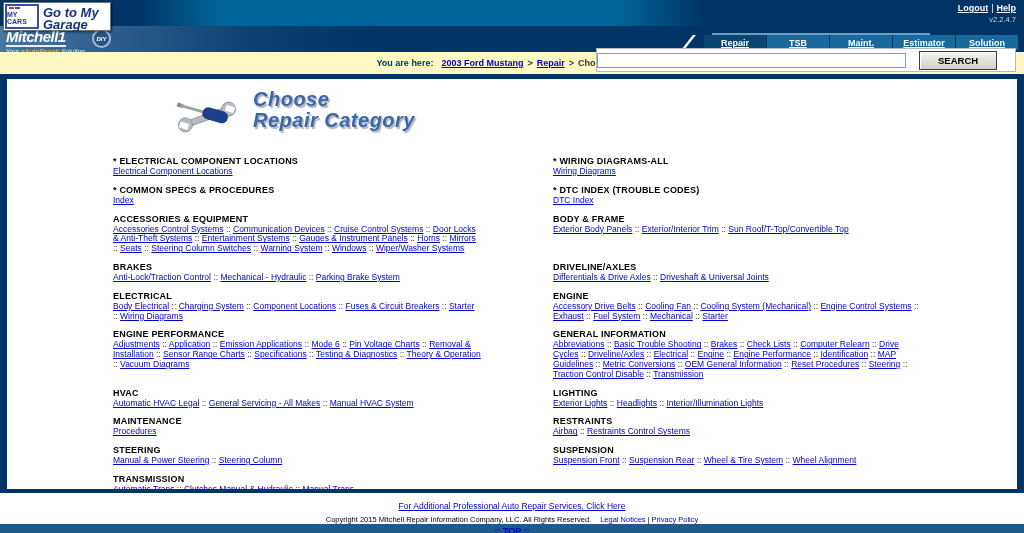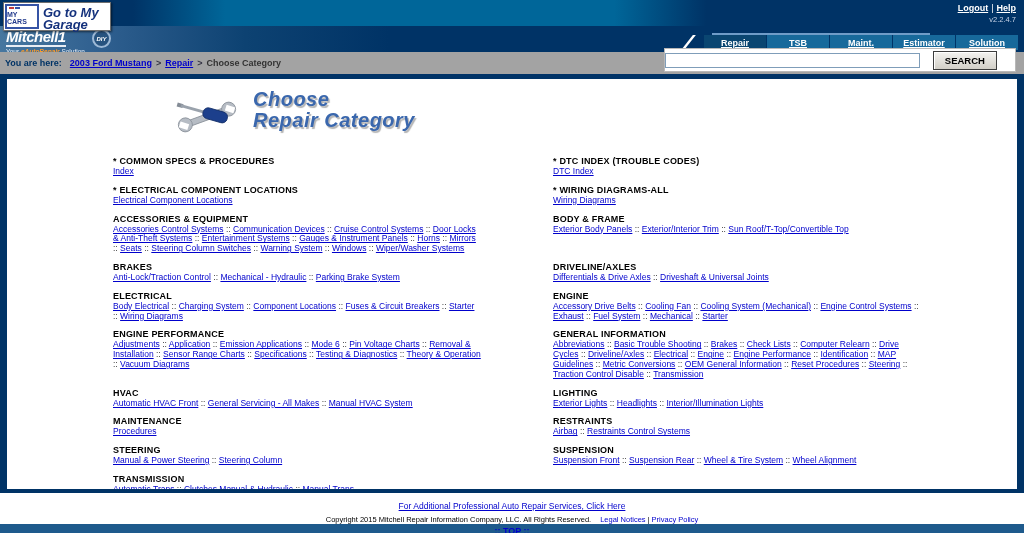--- a/index.html
+++ b/index.html
@@ -39,27 +39,27 @@
     background:#27537f; border:2px solid #9db9d6; color:#fff; font-size:6px; font-weight:bold; font-style:italic;
     display:flex; align-items:center; justify-content:center; }
   .tabs-line { position:absolute; right:94px; bottom:17px; width:218px; height:2px; background:#6f9cc8; }
   .tab-slash { position:absolute; right:334px; bottom:2px; width:3px; height:15px; background:#fff; transform:skewX(-38deg); }
   .tabs { position:absolute; right:6px; bottom:2px; display:flex; }
   .tab { width:62px; height:15px; margin-left:1px; background:#17699b; display:flex; align-items:center; justify-content:center; }
   .tab.active { background:#0a4671; }
   .tab-label { color:#fff; font-size:9px; font-weight:bold; text-decoration:underline; }
 
   
-  .breadcrumb-row { height:22px; background:#a3a3a3; position:relative; display:flex; align-items:center;
-    padding-left:5px; font-size:9px; font-weight:bold; color:#333; z-index:2; }
+  .breadcrumb-row { height:22px; background:#fef9c3; position:relative; display:flex; align-items:center;
+    padding-left:5px; font-size:9px; font-weight:bold; color:#333; z-index:2;justify-content:center; }
   .crumb-label { color:#003366; margin-right:5px; }
   .crumb-link { color:#0000cc; text-decoration:underline; margin:0 3px; }
   .crumb-sep { color:#334; margin:0 1px; }
   .crumb-current { margin-left:3px; color:#333; }
-  .search-panel { position:absolute; right:8px; top:-4px; width:352px; height:24px; background:#fff;
+  .search-panel { position:absolute; right:8px; top:-4px; width:420px; height:24px; background:#fff;
     border:1px solid #b8b8b8; display:flex; align-items:center; justify-content:flex-end;
     padding-right:18px; gap:13px; }
   .search-input { width:318px; height:15px; border:1px solid #7f9db9; font-size:9px; padding:0 2px;
     font-family:"Liberation Sans",sans-serif; }
   .search-btn { width:80px; height:19px; background:linear-gradient(#f4f3f0,#d2cfc7); border:1px solid #3d3d3d;
     box-shadow:inset 1px 1px 0 #fff; font-size:9.5px; font-weight:bold; color:#000;
     display:flex; align-items:center; justify-content:center; font-family:"Liberation Sans",sans-serif; }
 
   
   .content-wrap { height:419px; background:#003366; padding:5px 7px 4px; }
@@ -172,48 +172,48 @@
       <div class="header-title">
         <div>Choose</div>
         <div>Repair Category</div>
       </div>
     </div>
     <table class="category-table">
       <tbody>
           <tr>
             <td class="cat-cell left">
               <div class="cat-block">
+                <div class="cat-heading">* ELECTRICAL COMPONENT LOCATIONS</div>
+                <div class="cat-links"><a class="cat-link">Electrical Component Locations</a></div>
+              </div>
+            </td>
+            <td class="cat-cell right">
+              <div class="cat-block">
+                <div class="cat-heading">* WIRING DIAGRAMS-ALL</div>
+                <div class="cat-links"><a class="cat-link">Wiring Diagrams</a></div>
+              </div>
+            </td>
+          </tr>
+          <tr>
+            <td class="cat-cell left">
+              <div class="cat-block">
                 <div class="cat-heading">* COMMON SPECS &amp; PROCEDURES</div>
                 <div class="cat-links"><a class="cat-link">Index</a></div>
               </div>
             </td>
             <td class="cat-cell right">
               <div class="cat-block">
                 <div class="cat-heading">* DTC INDEX (TROUBLE CODES)</div>
                 <div class="cat-links"><a class="cat-link">DTC Index</a></div>
               </div>
             </td>
           </tr>
           <tr>
             <td class="cat-cell left">
               <div class="cat-block">
-                <div class="cat-heading">* ELECTRICAL COMPONENT LOCATIONS</div>
-                <div class="cat-links"><a class="cat-link">Electrical Component Locations</a></div>
-              </div>
-            </td>
-            <td class="cat-cell right">
-              <div class="cat-block">
-                <div class="cat-heading">* WIRING DIAGRAMS-ALL</div>
-                <div class="cat-links"><a class="cat-link">Wiring Diagrams</a></div>
-              </div>
-            </td>
-          </tr>
-          <tr>
-            <td class="cat-cell left">
-              <div class="cat-block">
                 <div class="cat-heading">ACCESSORIES &amp; EQUIPMENT</div>
                 <div class="cat-links"><a class="cat-link">Accessories Control Systems</a><span class="lsep"> :: </span><a class="cat-link">Communication Devices</a><span class="lsep"> :: </span><a class="cat-link">Cruise Control Systems</a><span class="lsep"> :: </span><a class="cat-link">Door Locks &amp; Anti-Theft Systems</a><span class="lsep"> :: </span><a class="cat-link">Entertainment Systems</a><span class="lsep"> :: </span><a class="cat-link">Gauges &amp; Instrument Panels</a><span class="lsep"> :: </span><a class="cat-link">Horns</a><span class="lsep"> :: </span><a class="cat-link">Mirrors</a><span class="lsep"> :: </span><a class="cat-link">Seats</a><span class="lsep"> :: </span><a class="cat-link">Steering Column Switches</a><span class="lsep"> :: </span><a class="cat-link">Warning System</a><span class="lsep"> :: </span><a class="cat-link">Windows</a><span class="lsep"> :: </span><a class="cat-link">Wiper/Washer Systems</a></div>
               </div>
             </td>
             <td class="cat-cell right">
               <div class="cat-block">
                 <div class="cat-heading">BODY &amp; FRAME</div>
                 <div class="cat-links"><a class="cat-link">Exterior Body Panels</a><span class="lsep"> :: </span><a class="cat-link">Exterior/Interior Trim</a><span class="lsep"> :: </span><a class="cat-link">Sun Roof/T-Top/Convertible Top</a></div>
               </div>
             </td>
@@ -257,21 +257,21 @@
               <div class="cat-block">
                 <div class="cat-heading">GENERAL INFORMATION</div>
                 <div class="cat-links"><a class="cat-link">Abbreviations</a><span class="lsep"> :: </span><a class="cat-link">Basic Trouble Shooting</a><span class="lsep"> :: </span><a class="cat-link">Brakes</a><span class="lsep"> :: </span><a class="cat-link">Check Lists</a><span class="lsep"> :: </span><a class="cat-link">Computer Relearn</a><span class="lsep"> :: </span><a class="cat-link">Drive Cycles</a><span class="lsep"> :: </span><a class="cat-link">Driveline/Axles</a><span class="lsep"> :: </span><a class="cat-link">Electrical</a><span class="lsep"> :: </span><a class="cat-link">Engine</a><span class="lsep"> :: </span><a class="cat-link">Engine Performance</a><span class="lsep"> :: </span><a class="cat-link">Identification</a><span class="lsep"> :: </span><a class="cat-link">MAP Guidelines</a><span class="lsep"> :: </span><a class="cat-link">Metric Conversions</a><span class="lsep"> :: </span><a class="cat-link">OEM General Information</a><span class="lsep"> :: </span><a class="cat-link">Reset Procedures</a><span class="lsep"> :: </span><a class="cat-link">Steering</a><span class="lsep"> :: </span><a class="cat-link">Traction Control Disable</a><span class="lsep"> :: </span><a class="cat-link">Transmission</a></div>
               </div>
             </td>
           </tr>
           <tr>
             <td class="cat-cell left">
               <div class="cat-block">
                 <div class="cat-heading">HVAC</div>
-                <div class="cat-links"><a class="cat-link">Automatic HVAC Front</a><span class="lsep"> :: </span><a class="cat-link">General Servicing - All Makes</a><span class="lsep"> :: </span><a class="cat-link">Manual HVAC System</a></div>
+                <div class="cat-links"><a class="cat-link">Automatic HVAC Legal</a><span class="lsep"> :: </span><a class="cat-link">General Servicing - All Makes</a><span class="lsep"> :: </span><a class="cat-link">Manual HVAC System</a></div>
               </div>
             </td>
             <td class="cat-cell right">
               <div class="cat-block">
                 <div class="cat-heading">LIGHTING</div>
                 <div class="cat-links"><a class="cat-link">Exterior Lights</a><span class="lsep"> :: </span><a class="cat-link">Headlights</a><span class="lsep"> :: </span><a class="cat-link">Interior/Illumination Lights</a></div>
               </div>
             </td>
           </tr>
           <tr>

